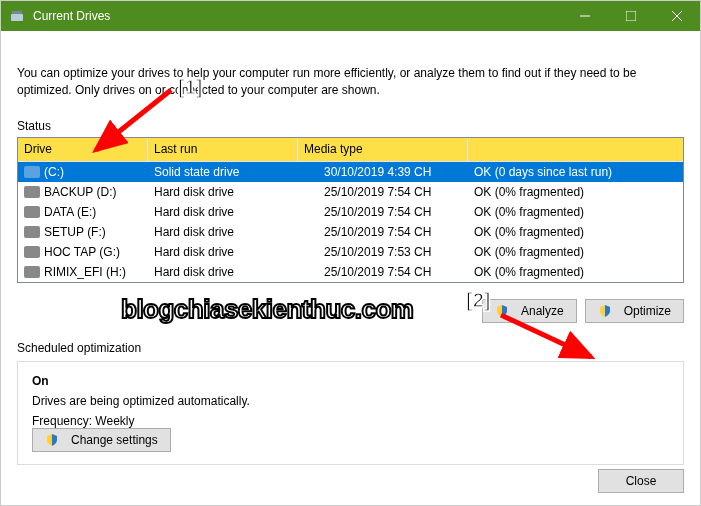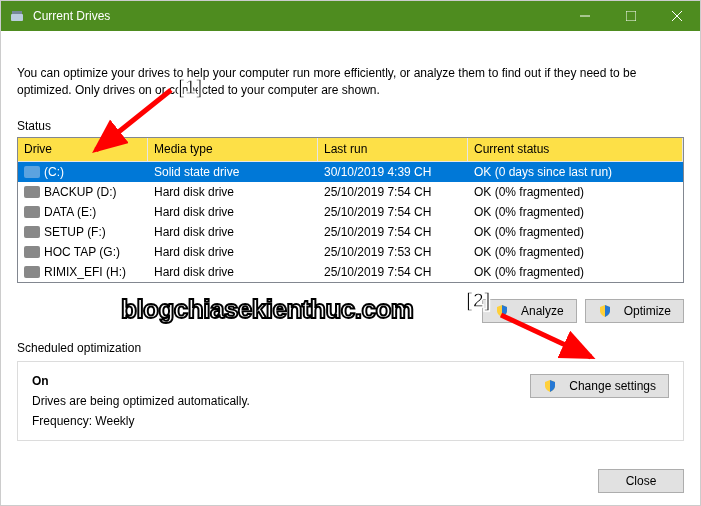--- a/index.html
+++ b/index.html
@@ -20,21 +20,21 @@
 .drive-icon { width: 16px; height: 12px; background: #888; border-radius: 2px; margin-right: 4px; display: inline-block; position: relative; }
 .drive-icon.ssd { background: #5ba3e0; }
 .col-drive { width: 130px; }
 .col-media { width: 170px; }
 .col-last { width: 150px; }
 .col-status { flex: 1; }
 .button-row { display: flex; justify-content: flex-end; gap: 8px; margin-top: 16px; }
 .btn { height: 24px; padding: 0 12px; border: 1px solid #adadad; background: #e1e1e1; font-size: 12px; display: flex; align-items: center; gap: 12px; cursor: pointer; min-width: 86px; justify-content: center; }
 .shield { width: 14px; height: 14px; }
 .sched-section { margin-top: 18px; }
-.sched-box { border: 1px solid #dcdcdc; padding: 12px 14px; margin-top: 6px; display: flex; }
+.sched-box { border: 1px solid #dcdcdc; padding: 12px 14px; margin-top: 6px; display: flex; flex-direction: column; }
 .sched-info { flex: 1; }
 .sched-on { font-weight: bold; margin-bottom: 6px; }
 .sched-desc { margin-bottom: 6px; }
 .bottom-row { position: absolute; bottom: 12px; right: 16px; }
 .watermark { position: absolute; top: 293px; left: 120px; font-size: 26px; font-weight: 900; color: #fff; -webkit-text-stroke: 2px #000; font-family: Arial Black, sans-serif; pointer-events: none; z-index: 100; letter-spacing: -0.5px; }
 .anno { position: absolute; font-family: Arial Black, sans-serif; font-weight: 900; font-size: 20px; color: #000; -webkit-text-stroke: 1.5px #fff; z-index: 101; pointer-events: none; text-shadow: 0 0 3px #fff; }
 .arrow { position: absolute; z-index: 99; pointer-events: none; }
 </style>
 </head>
 <body>
@@ -63,23 +63,22 @@
     </div>
 </div>
 
 <div class="content">
   <div class="desc">You can optimize your drives to help your computer run more efficiently, or analyze them to find out if they need to be optimized. Only drives on or connected to your computer are shown.</div>
   <div class="section-label">Status</div>
 
   <div class="table-wrap">
     <div class="table-header">
       <div class="th col-drive">Drive</div>
+      <div class="th col-last">Last run</div>
       <div class="th col-media">Media type</div>
-      <div class="th col-last">Last run</div>
-      <div class="th col-status">Current status</div>
     </div>
     <div id="rows">
         <div class="tr selected">
           <div class="td col-drive">
             <span class="drive-icon ssd"></span>
             <span>(C:)</span>
           </div>
           <div class="td col-media">Solid state drive</div>
           <div class="td col-last">30/10/2019 4:39 CH</div>
           <div class="td col-status">OK (0 days since last run)</div>

